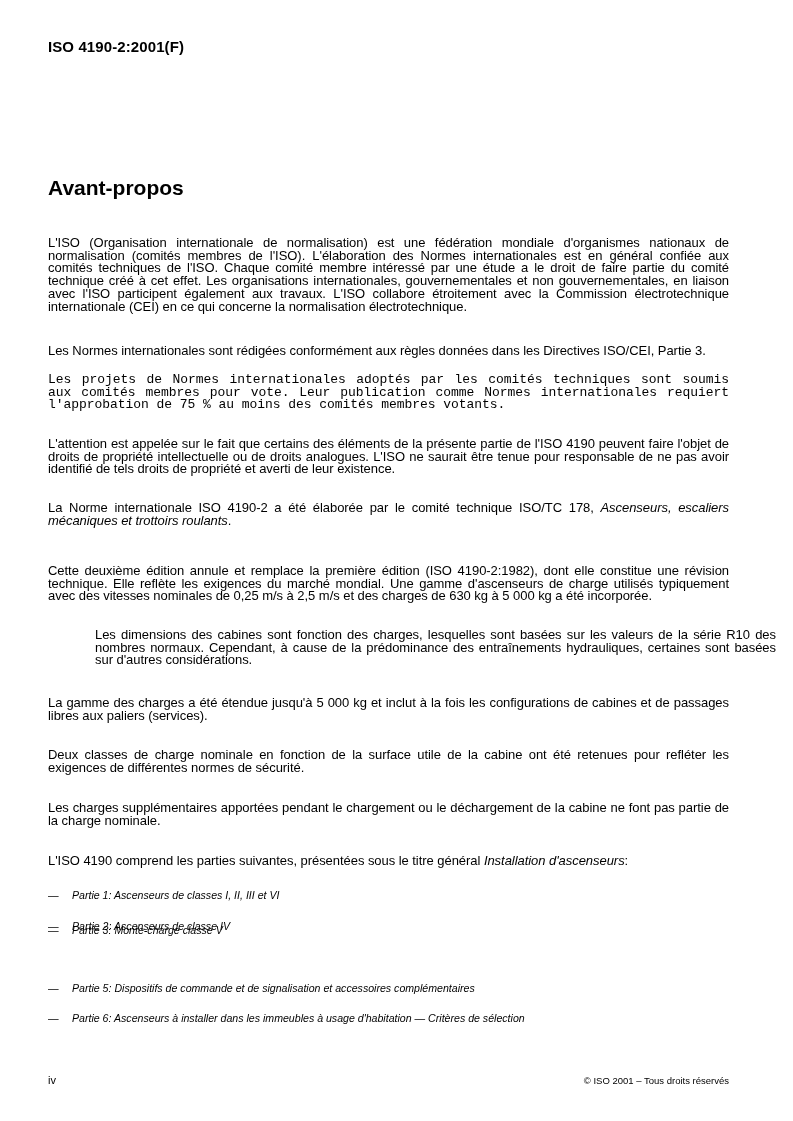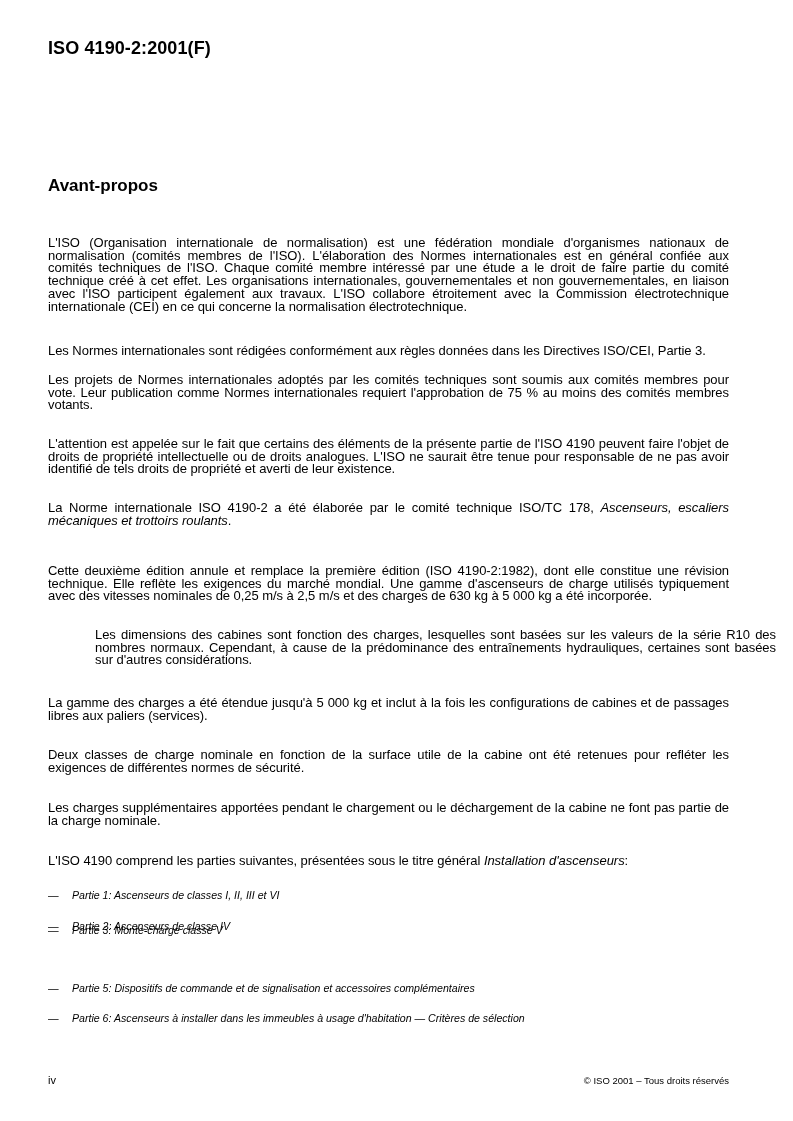--- a/index.html
+++ b/index.html
@@ -2,25 +2,25 @@
 <html><head>
   <meta charset="utf-8">
   <style>
     html, body { margin: 0; padding: 0; background: #ffffff; }
     body {
       width: 793px; height: 1121px; position: relative; overflow: hidden;
       font-family: "Liberation Sans", sans-serif; color: #000;
     }
     .header {
       position: absolute; left: 48px; top: 38px;
-      font-weight: bold; font-size: 18px; letter-spacing: 0.1px; text-align: right;
+      font-weight: bold; font-size: 15px; letter-spacing: 0.1px; text-align: right;
     }
     .title {
       position: absolute; left: 48px; top: 176px;
-      font-weight: bold; font-size: 17px;
+      font-weight: bold; font-size: 21px;
     }
     .body-text {
       position: absolute; left: 48px; width: 681px;
       font-size: 13px; line-height: 12.7px; text-align: justify;
       letter-spacing: -0.05px;
     }
     .body-text.nojust { text-align: left; }
     .body-text i { font-style: italic; }
     .list-item {
       position: absolute; left: 48px; width: 690px;
@@ -39,21 +39,21 @@
 <body>
 
 <div class="header">ISO 4190-2:2001(F)</div>
 
 <div class="title">Avant-propos</div>
 
 <div class="body-text" style="top:237px;">L'ISO (Organisation internationale de normalisation) est une fédération mondiale d'organismes nationaux de normalisation (comités membres de l'ISO). L'élaboration des Normes internationales est en général confiée aux comités techniques de l'ISO. Chaque comité membre intéressé par une étude a le droit de faire partie du comité technique créé à cet effet. Les organisations internationales, gouvernementales et non gouvernementales, en liaison avec l'ISO participent également aux travaux. L'ISO collabore étroitement avec la Commission électrotechnique internationale (CEI) en ce qui concerne la normalisation électrotechnique.</div>
 
 <div class="body-text nojust" style="top:337px;margin-top:8px;">Les Normes internationales sont rédigées conformément aux règles données dans les Directives ISO/CEI, Partie 3.</div>
 
-<div class="body-text" style="top:374px;">Les projets de Normes internationales adoptés par les comités techniques sont soumis aux comités membres pour vote. Leur publication comme Normes internationales requiert l'approbation de 75 % au moins des comités membres votants.</div>
+<div class="body-text" style="top:374px;font-family:Liberation Mono, monospace;">Les projets de Normes internationales adoptés par les comités techniques sont soumis aux comités membres pour vote. Leur publication comme Normes internationales requiert l'approbation de 75 % au moins des comités membres votants.</div>
 
 <div class="body-text" style="top:438px;">L'attention est appelée sur le fait que certains des éléments de la présente partie de l'ISO 4190 peuvent faire l'objet de droits de propriété intellectuelle ou de droits analogues. L'ISO ne saurait être tenue pour responsable de ne pas avoir identifié de tels droits de propriété et averti de leur existence.</div>
 
 <div class="body-text" style="top:502px;"><span>La Norme internationale ISO 4190-2 a été élaborée par le comité technique ISO/TC 178, </span><i>Ascenseurs, escaliers mécaniques et trottoirs roulants</i><span>.</span></div>
 
 <div class="body-text" style="top:565px;">Cette deuxième édition annule et remplace la première édition (ISO 4190-2:1982), dont elle constitue une révision technique. Elle reflète les exigences du marché mondial. Une gamme d'ascenseurs de charge utilisés typiquement avec des vitesses nominales de 0,25 m/s à 2,5 m/s et des charges de 630 kg à 5 000 kg a été incorporée.</div>
 
 <div class="body-text" style="top:629px;margin-left:47px;">Les dimensions des cabines sont fonction des charges, lesquelles sont basées sur les valeurs de la série R10 des nombres normaux. Cependant, à cause de la prédominance des entraînements hydrauliques, certaines sont basées sur d'autres considérations.</div>
 
 <div class="body-text" style="top:697px;">La gamme des charges a été étendue jusqu'à 5 000 kg et inclut à la fois les configurations de cabines et de passages libres aux paliers (services).</div>

